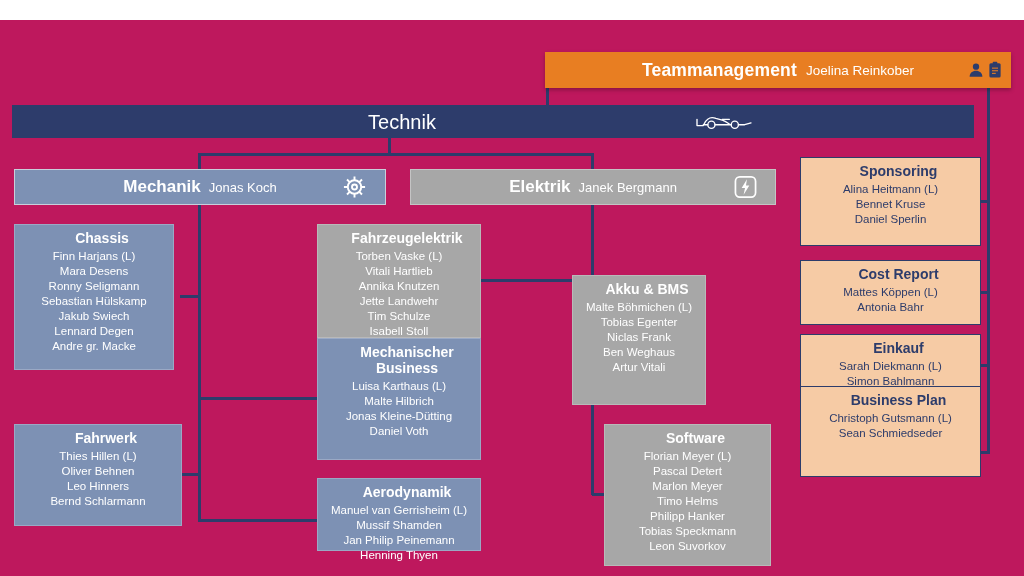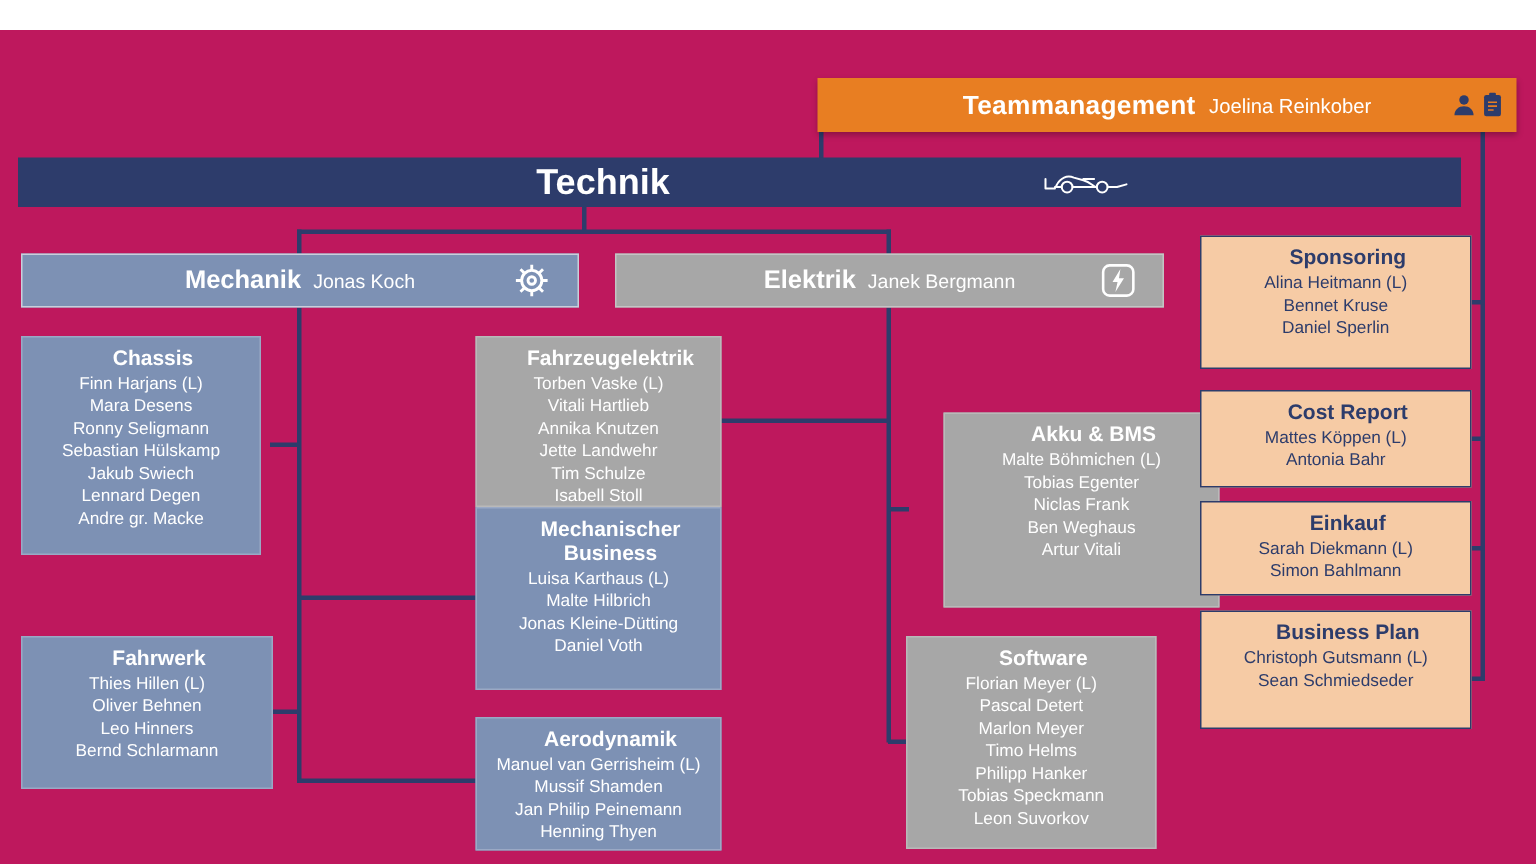--- a/index.html
+++ b/index.html
@@ -24,21 +24,21 @@
   .tm .l { font-size:13.5px; }
   .tm-icons { position:absolute; right:7px; top:50%; transform:translateY(-50%); display:flex; gap:1px; align-items:center; }
 
   
   .technik {
     position:absolute; left:12px; top:85px; width:962px; height:33px;
     background:#2d3c6b; color:#fff; box-sizing:border-box;
   }
   .technik-title {
     position:absolute; left:318px; width:144px; top:50%; transform:translateY(-50%);
-    text-align:center; font-size:24px; font-weight:bold;
+    text-align:center; font-size:20px; font-weight:normal;
   }
   .technik .car { position:absolute; left:683px; top:50%; transform:translateY(-50%); line-height:0; }
 
   
   .dept {
     position:absolute; height:36px; display:flex; align-items:center; justify-content:center;
     gap:8px; color:#fff; box-sizing:border-box;
   }
   .dept .t { font-size:17px; font-weight:bold; }
   .dept .l { font-size:13px; }
@@ -194,31 +194,31 @@
   <section class="box blue narrow-title" style="left:317px;top:318px;width:164px;height:122px">
     <h3>Mechanischer Business</h3>
     <div class="members">
         <div class="member">Luisa Karthaus (L)</div>
         <div class="member">Malte Hilbrich</div>
         <div class="member">Jonas Kleine-Dütting</div>
         <div class="member">Daniel Voth</div>
       </div>
   </section>
 
-  <section class="box blue" style="left:317px;top:458px;width:164px;height:89px">
+  <section class="box blue" style="left:317px;top:458px;width:164px;height:73px">
     <h3>Aerodynamik</h3>
     <div class="members">
         <div class="member">Manuel van Gerrisheim (L)</div>
         <div class="member">Mussif Shamden</div>
         <div class="member">Jan Philip Peinemann</div>
         <div class="member">Henning Thyen</div>
       </div>
   </section>
 
-  <section class="box gray" style="left:629px;top:255px;width:184px;height:130px">
+  <section class="box gray" style="left:572px;top:255px;width:134px;height:130px">
     <h3>Akku &amp; BMS</h3>
     <div class="members">
         <div class="member">Malte Böhmichen (L)</div>
         <div class="member">Tobias Egenter</div>
         <div class="member">Niclas Frank</div>
         <div class="member">Ben Weghaus</div>
         <div class="member">Artur Vitali</div>
       </div>
   </section>
 
@@ -253,21 +253,21 @@
   </section>
 
   <section class="box peach" style="left:800px;top:314px;width:181px;height:63px">
     <h3>Einkauf</h3>
     <div class="members">
         <div class="member">Sarah Diekmann (L)</div>
         <div class="member">Simon Bahlmann</div>
       </div>
   </section>
 
-  <section class="box peach" style="left:800px;top:387px;width:181px;height:79px">
+  <section class="box peach" style="left:800px;top:366px;width:181px;height:91px">
     <h3>Business Plan</h3>
     <div class="members">
         <div class="member">Christoph Gutsmann (L)</div>
         <div class="member">Sean Schmiedseder</div>
       </div>
   </section>
 
 </div>
 
 </body></html>

